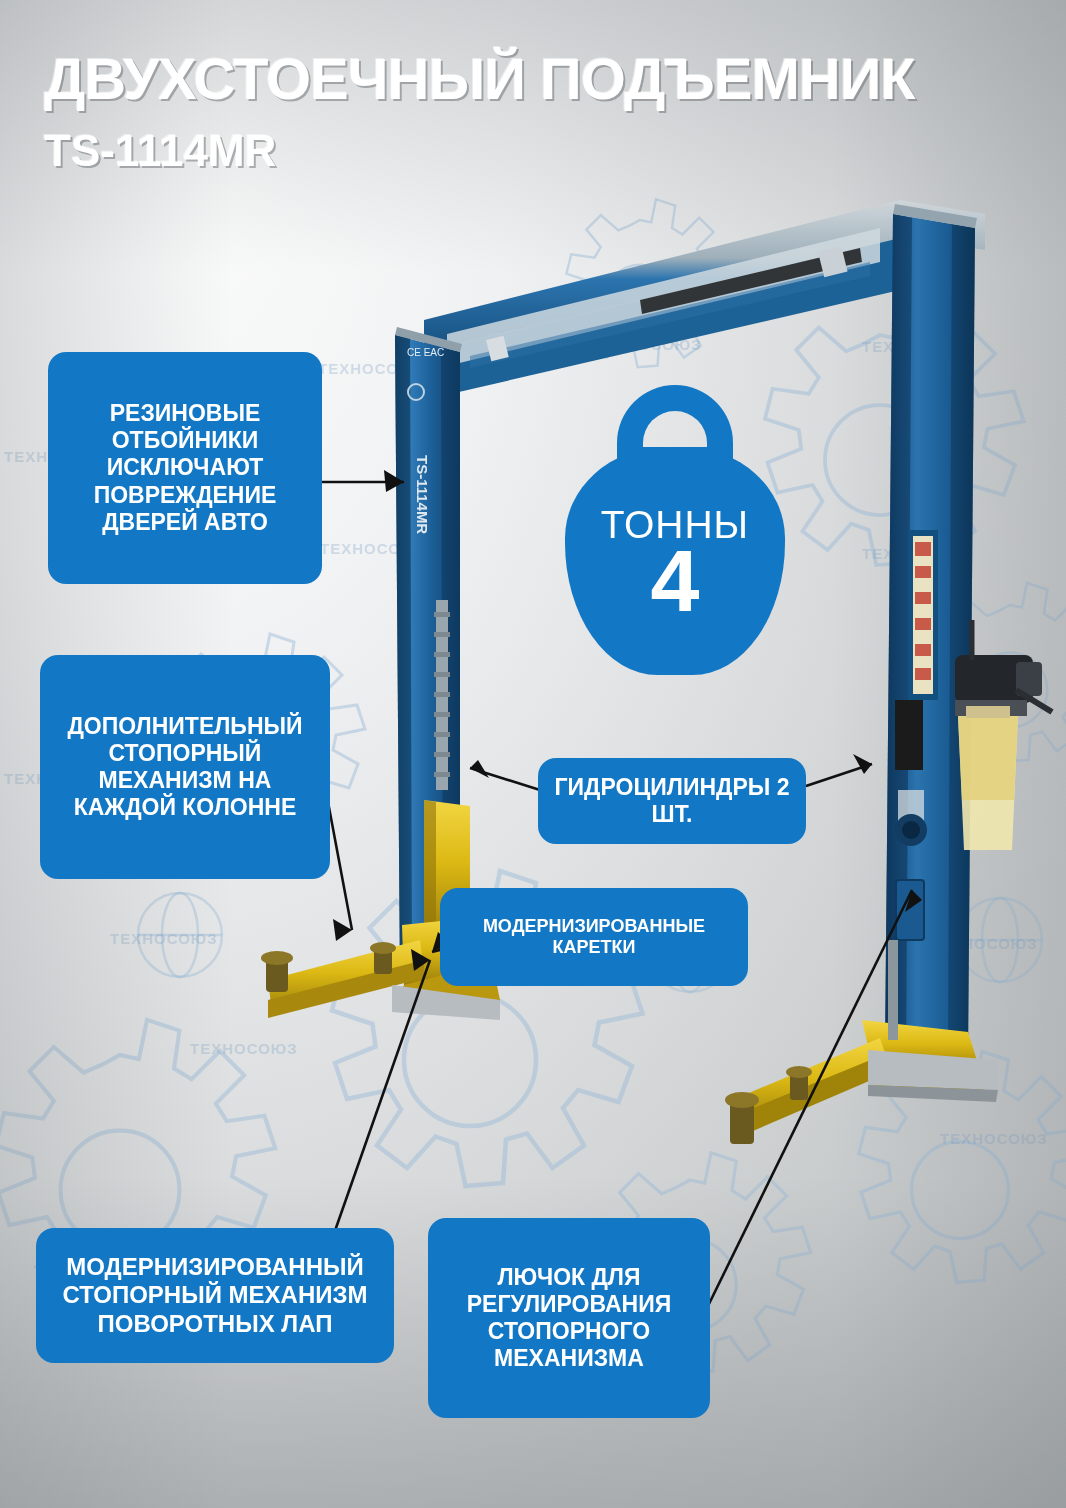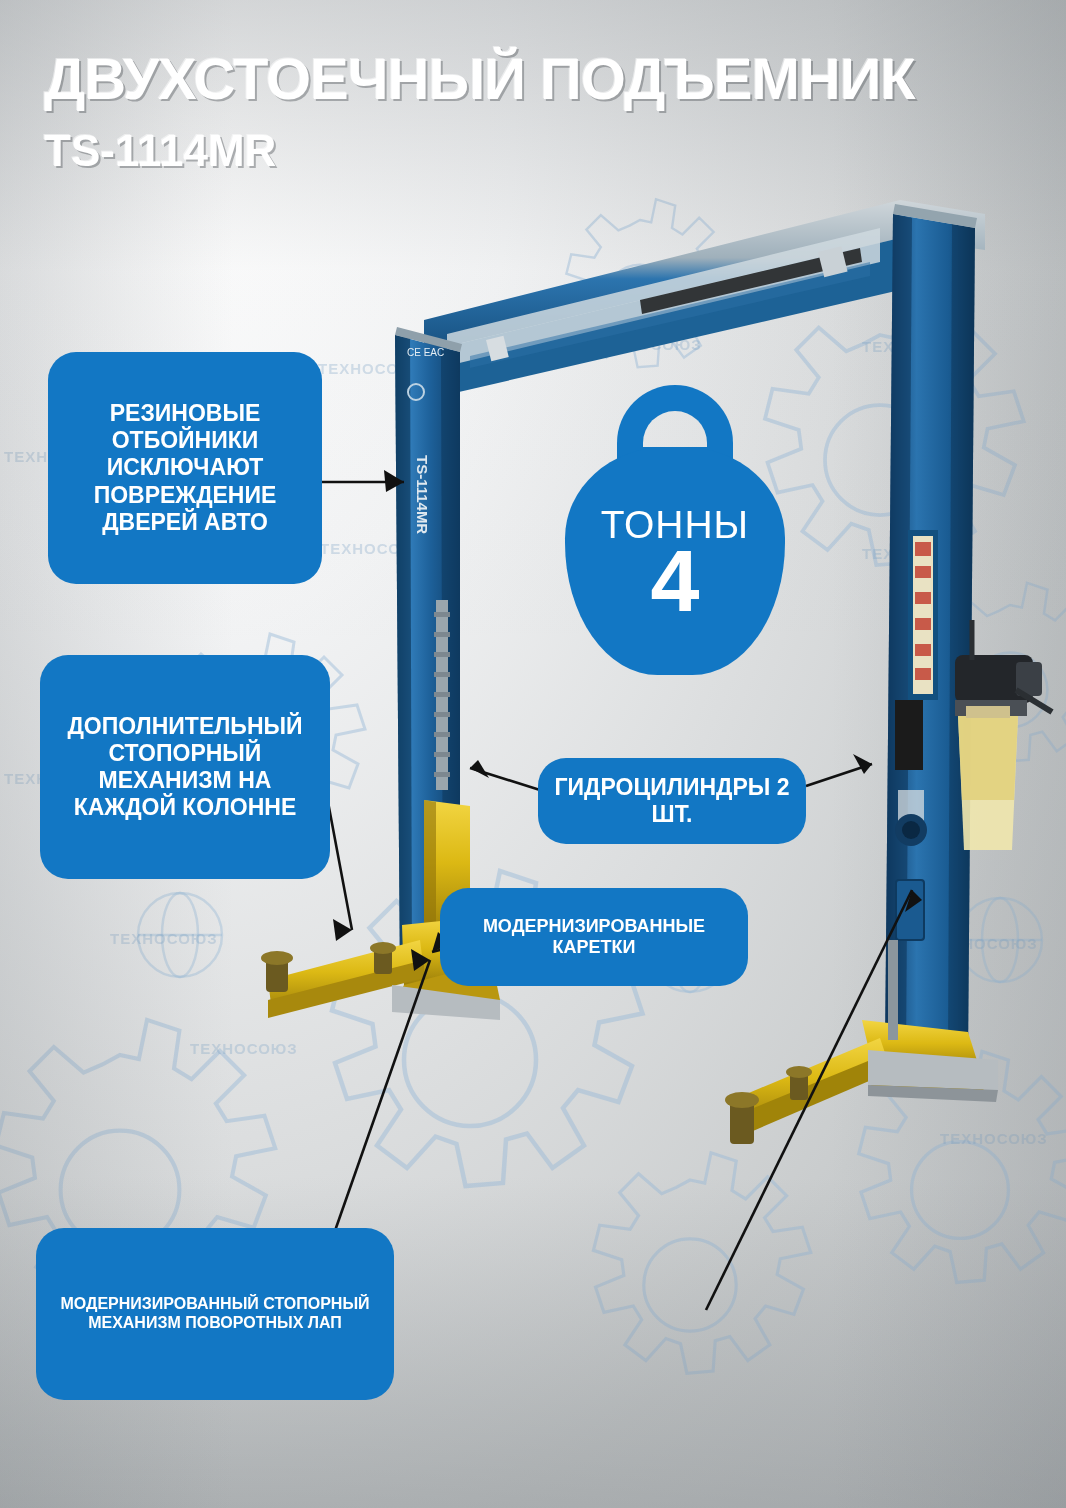--- a/index.html
+++ b/index.html
@@ -81,21 +81,21 @@
     left: 0; top: 0;
     width: 1066px; height: 1508px;
     z-index: 12;
   }
 
   
   .callout {
     position: absolute;
     background: #1277c4;
     color: #ffffff;
-    border-radius: 28px;
+    border-radius: 18px;
     font-weight: bold;
     text-align: center;
     line-height: 1.18;
     z-index: 60;
     display: flex;
     align-items: center;
     justify-content: center;
     padding: 14px 16px;
     box-sizing: border-box;
   }
@@ -402,18 +402,21 @@
   </div>
 
   <div class="callout" style="left:538px; top:758px; width:268px; height:86px; font-size:23px;">
     <span>ГИДРОЦИЛИНДРЫ 2 ШТ.</span>
   </div>
 
   <div class="callout" style="left:440px; top:888px; width:308px; height:98px; font-size:18px;">
     <span>МОДЕРНИЗИРОВАННЫЕ КАРЕТКИ</span>
   </div>
 
-  <div class="callout" style="left:36px; top:1228px; width:358px; height:172px; font-size:16px;">
+  <div class="callout" style="left:36px; top:1228px; width:358px; height:135px; font-size:24px;">
     <span>МОДЕРНИЗИРОВАННЫЙ СТОПОРНЫЙ МЕХАНИЗМ ПОВОРОТНЫХ ЛАП</span>
   </div>
 
+  <div class="callout" style="left:428px; top:1218px; width:282px; height:200px; font-size:23px;">
+    <span>ЛЮЧОК ДЛЯ РЕГУЛИРОВАНИЯ СТОПОРНОГО МЕХАНИЗМА</span>
+  </div>
 
 </div>
 
 </body></html>

